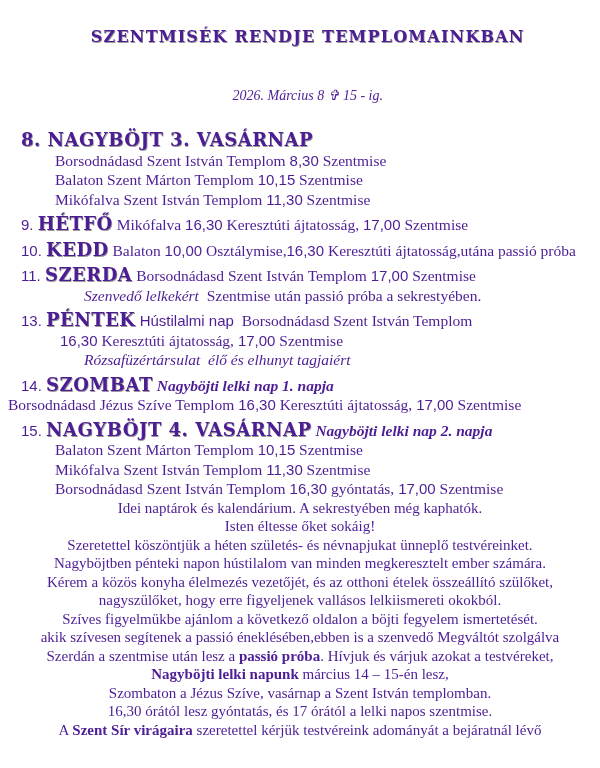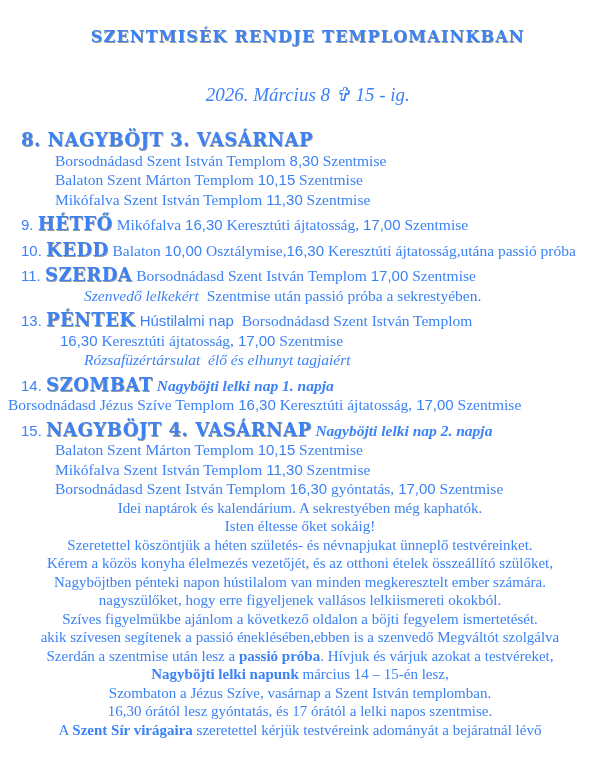--- a/index.html
+++ b/index.html
@@ -1,39 +1,39 @@
 <!DOCTYPE html>
 <html><head>
 <meta charset="utf-8">
 <style>
   html, body { margin:0; padding:0; background:#ffffff; }
   .page {
     width:600px; height:768px; box-sizing:border-box;
-    background:#ffffff; color:#3b82f6;
+    background:#ffffff; color:#4c1d95;
     padding:5px 8px 4px 8px;
     font-family:"Liberation Serif", serif;
     overflow:hidden;
   }
   .line { white-space:pre-wrap; font-size:15.5px; line-height:19.5px; }
   .line.c { text-align:center; }
   .line.day { margin-top:5px; }
   .line.a { font-size:15px; line-height:18.5px; }
   .line.title-line { margin-top:2px; }
   .line.heading-line { margin:2px 0 2px 0; }
 
   
   .r  { font-family:"Liberation Serif", serif; }
   .n  { font-family:Liberation Sans, sans-serif; font-size:15px; }
   .d  { font-family:"DejaVu Serif", serif; font-weight:bold; letter-spacing:0.5px;
         font-size:18px; text-shadow:0.7px 0.7px 0 #9a9a9a; }
   .i  { font-family:"Liberation Serif", serif; font-style:italic; }
   .bi { font-family:"Liberation Serif", serif; font-style:italic; font-weight:bold; }
   .b  { font-family:"Liberation Serif", serif; font-weight:bold; }
   .t-title { font-size:16px; letter-spacing:1.2px; }
-  .t-date  { font-size:19px; }
+  .t-date  { font-size:14px; }
   .h  { font-family:"DejaVu Serif", serif; font-weight:bold; font-size:17px;
         letter-spacing:7px; text-shadow:0.7px 0.7px 0 #9a9a9a; padding-left:7px; }
 </style>
 </head>
 <body>
 
 <div class="page">
   <div class="line c title-line">
     <span class="d t-title">SZENTMISÉK RENDJE TEMPLOMAINKBAN</span>
   </div>
@@ -54,22 +54,22 @@
       <div class="line" style="padding-left: 76px;"><span class="i">Rózsafüzértársulat  élő és elhunyt tagjaiért</span></div>
       <div class="line day" style="padding-left: 13px;"><span class="n">14. </span><span class="d">SZOMBAT</span><span class="bi"> Nagyböjti lelki nap 1. napja</span></div>
       <div class="line"><span class="r">Borsodnádasd Jézus Szíve Templom </span><span class="n">16,30</span><span class="r"> Keresztúti ájtatosság, </span><span class="n">17,00</span><span class="r"> Szentmise</span></div>
       <div class="line day" style="padding-left: 13px;"><span class="n">15. </span><span class="d">NAGYBÖJT 4. VASÁRNAP</span><span class="bi"> Nagyböjti lelki nap 2. napja</span></div>
       <div class="line" style="padding-left: 47px;"><span class="r">Balaton Szent Márton Templom </span><span class="n">10,15</span><span class="r"> Szentmise</span></div>
       <div class="line" style="padding-left: 47px;"><span class="r">Mikófalva Szent István Templom </span><span class="n">11,30</span><span class="r"> Szentmise</span></div>
       <div class="line" style="padding-left: 47px;"><span class="r">Borsodnádasd Szent István Templom </span><span class="n">16,30</span><span class="r"> gyóntatás, </span><span class="n">17,00</span><span class="r"> Szentmise</span></div>
       <div class="line c a"><span class="r">Idei naptárok és kalendárium. A sekrestyében még kaphatók.</span></div>
       <div class="line c a"><span class="r">Isten éltesse őket sokáig!</span></div>
       <div class="line c a"><span class="r">Szeretettel köszöntjük a héten születés- és névnapjukat ünneplő testvéreinket.</span></div>
+      <div class="line c a"><span class="r">Nagyböjtben pénteki napon hústilalom van minden megkeresztelt ember számára.</span></div>
       <div class="line c a"><span class="r">Kérem a közös konyha élelmezés vezetőjét, és az otthoni ételek összeállító szülőket,</span></div>
-      <div class="line c a"><span class="r">Nagyböjtben pénteki napon hústilalom van minden megkeresztelt ember számára.</span></div>
       <div class="line c a"><span class="r">nagyszülőket, hogy erre figyeljenek vallásos lelkiismereti okokból.</span></div>
       <div class="line c a"><span class="r">Szíves figyelmükbe ajánlom a következő oldalon a böjti fegyelem ismertetését.</span></div>
       <div class="line c a"><span class="r">akik szívesen segítenek a passió éneklésében,ebben is a szenvedő Megváltót szolgálva</span></div>
       <div class="line c a"><span class="r">Szerdán a szentmise után lesz a </span><span class="b">passió próba</span><span class="r">. Hívjuk és várjuk azokat a testvéreket,</span></div>
       <div class="line c a"><span class="b">Nagyböjti lelki napunk</span><span class="r"> március 14 – 15-én lesz,</span></div>
       <div class="line c a"><span class="r">Szombaton a Jézus Szíve, vasárnap a Szent István templomban.</span></div>
       <div class="line c a"><span class="r">16,30 órától lesz gyóntatás, és 17 órától a lelki napos szentmise.</span></div>
       <div class="line c a"><span class="r">A </span><span class="b">Szent Sír virágaira</span><span class="r"> szeretettel kérjük testvéreink adományát a bejáratnál lévő</span></div>
     </div>
 </div>

